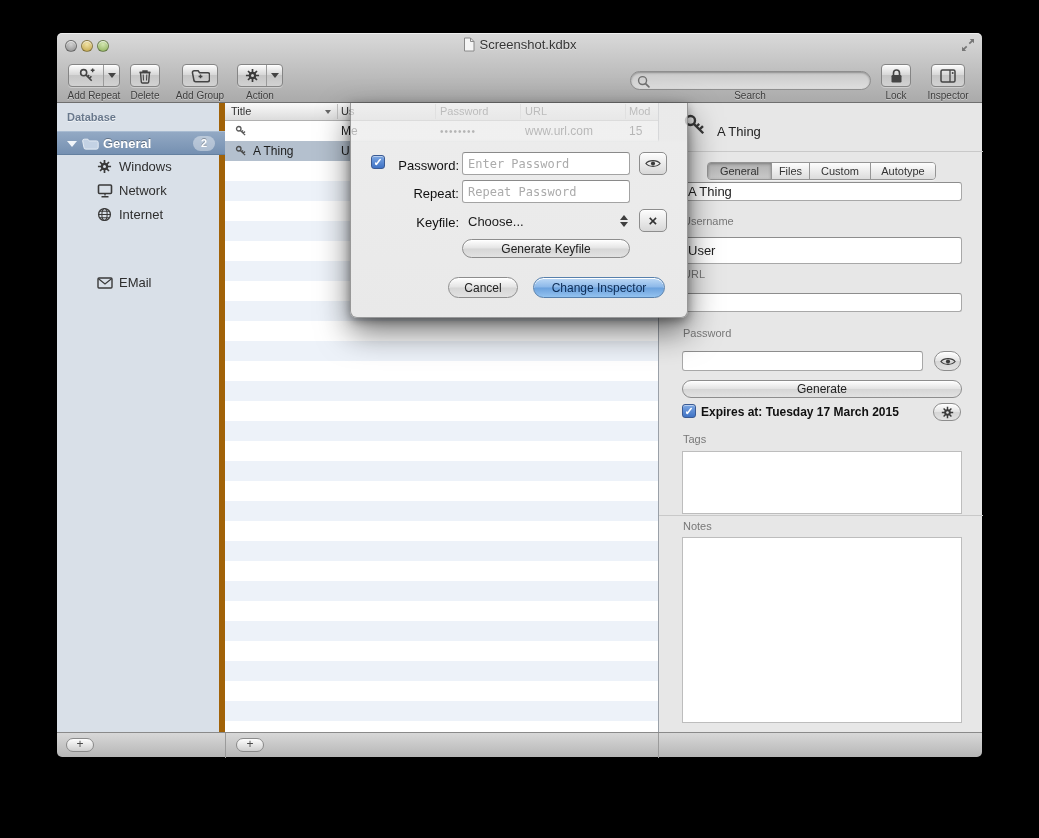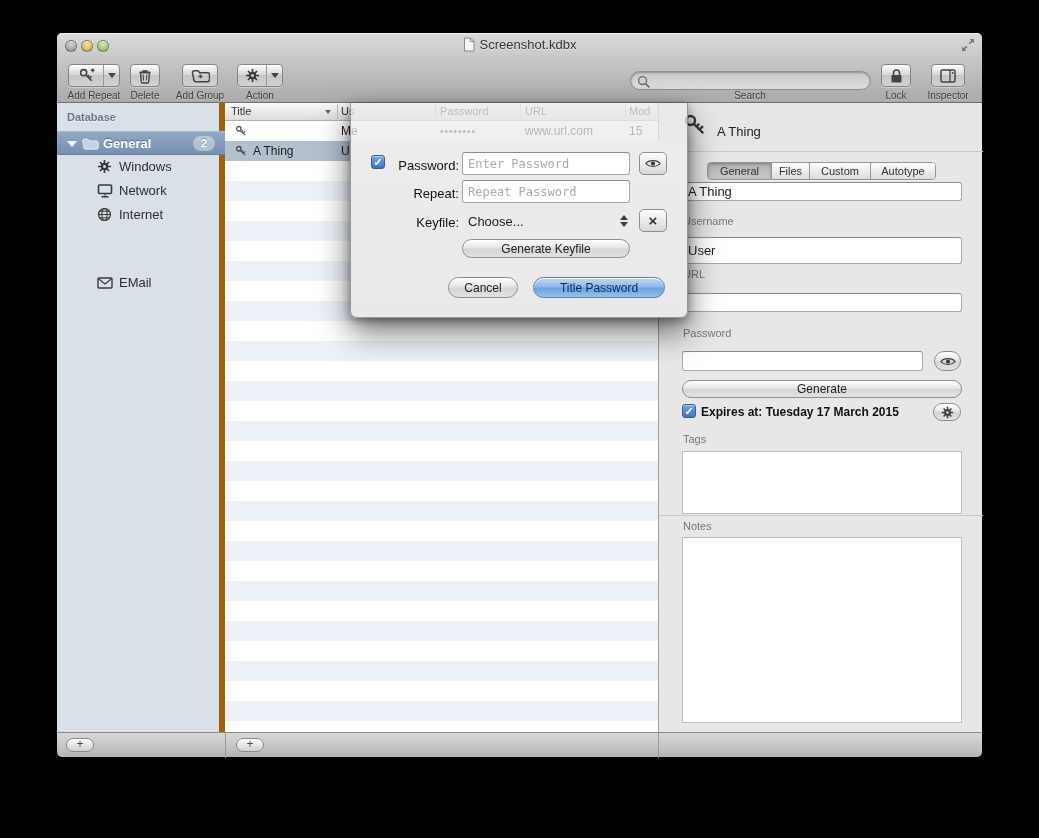--- a/index.html
+++ b/index.html
@@ -442,18 +442,18 @@
       </div>
 
       <div class="cap" style="left:111px; top:136px; width:168px; height:19px;">
         <span>Generate Keyfile</span>
       </div>
 
       <div class="cap" style="left:97px; top:174px; width:70px; height:21px; border-radius:11px;">
         <span>Cancel</span>
       </div>
       <div class="cap btn-blue" style="left:182px; top:174px; width:132px; height:21px; border-radius:11px;">
-        <span>Title Password</span>
+        <span>Change Inspector</span>
       </div>
     </div>
 
   </div>
 </div>
 
 </body></html>

